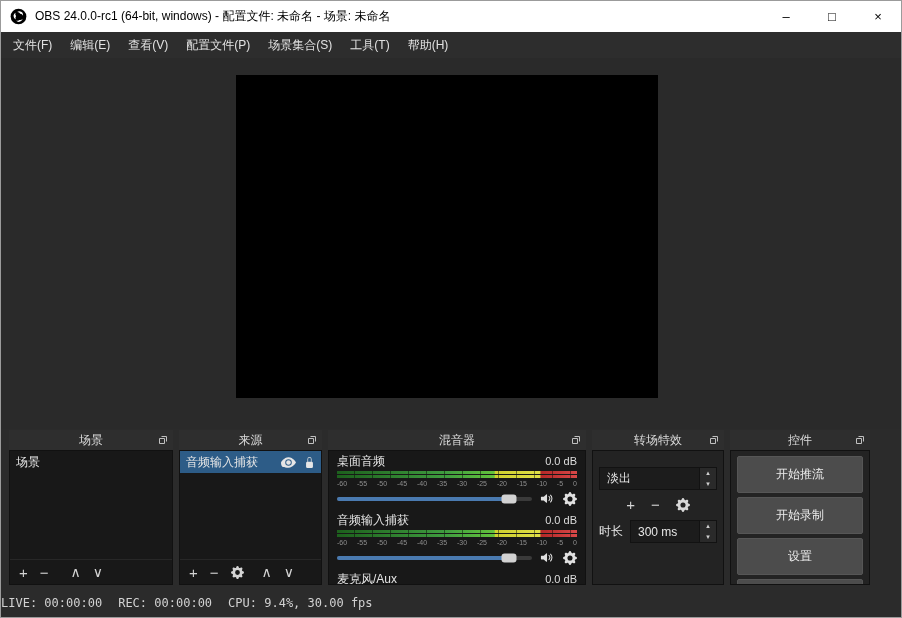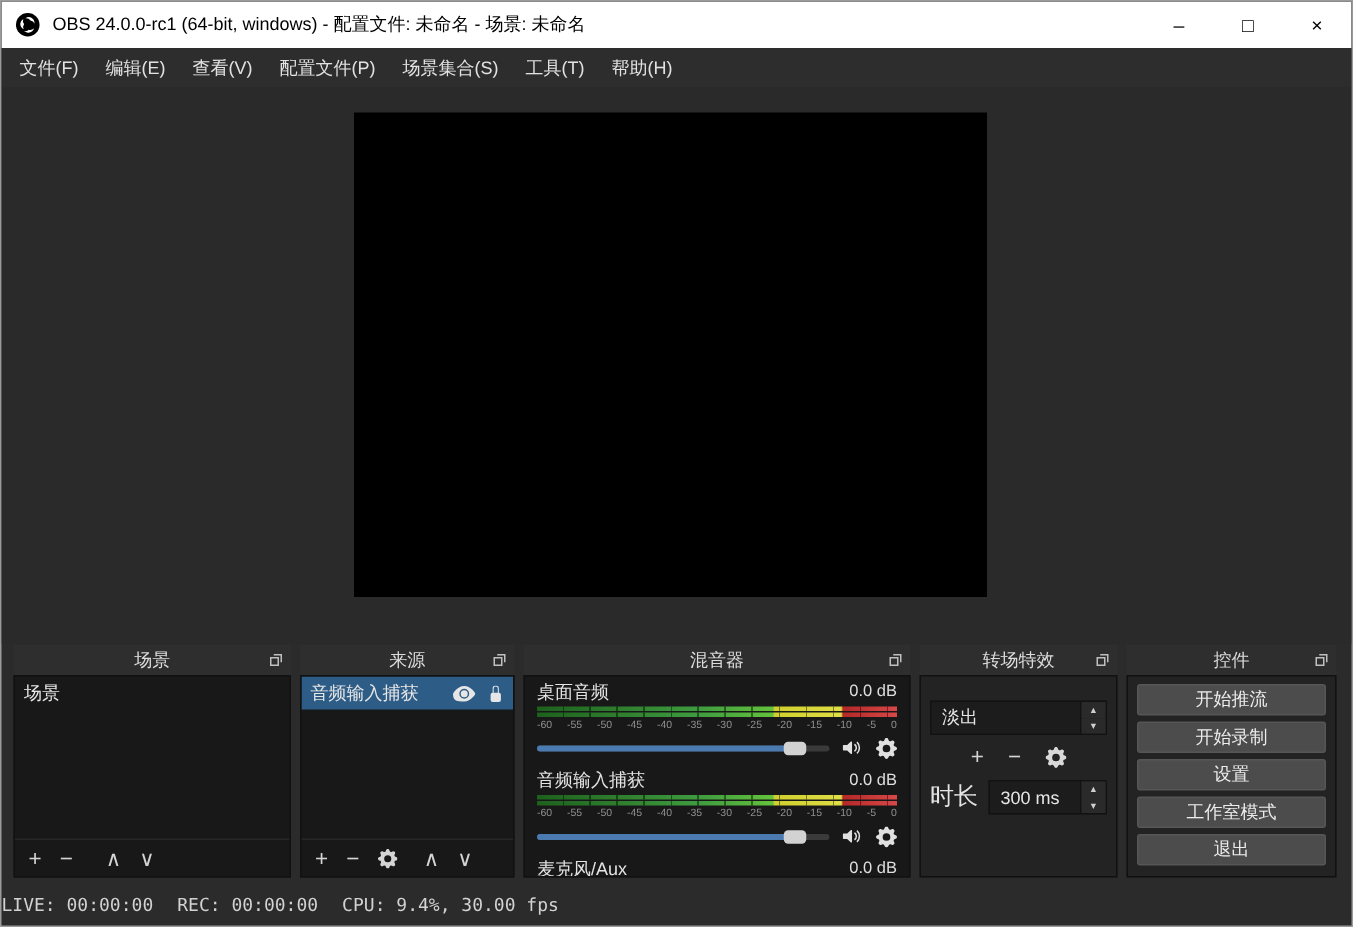--- a/index.html
+++ b/index.html
@@ -66,26 +66,26 @@
   .trans-body{padding:16px 6px;}
   .combo,.spinbox{height:23px;flex:none;background:#1c1c1c;border:1px solid #121212;
     display:flex;align-items:center;padding-left:7px;font-size:12px;color:#e6e6e6;}
   .combo-value{flex:1;}
   .spin-col{width:17px;height:100%;display:flex;flex-direction:column;
     border-left:1px solid #121212;margin-left:auto;flex:none;}
   .spin-cell{flex:1;display:flex;align-items:center;justify-content:center;
     font-size:7px;color:#cfcfcf;background:#2a2a2a;}
   .trans-tools{display:flex;justify-content:center;align-items:center;gap:16px;margin:7px 0 8px;}
   .duration-row{display:flex;align-items:center;gap:7px;}
-  .dur-label{font-size:16px;color:#e4e4e4;flex:none;}
+  .dur-label{font-size:12px;color:#e4e4e4;flex:none;}
   .spinbox{flex:1;}
 
   
   .controls-body{padding:5px 6px;display:flex;flex-direction:column;gap:4px;}
-  .ctl-button{height:21px;flex:none;background:#4c4c4c;border:1px solid #565656;border-radius:2px;
+  .ctl-button{height:37px;flex:none;background:#4c4c4c;border:1px solid #565656;border-radius:2px;
     display:flex;align-items:center;justify-content:center;font-size:12px;color:#ececec;}
 
   
   .statusbar{height:28px;flex:none;display:flex;align-items:center;justify-content:flex-start;
     gap:16px;padding-right:92px;font-size:12px;color:#d2d2d2;
     font-family:"DejaVu Sans Mono",monospace;}
 </style>
 </head>
 <body>
 
@@ -115,21 +115,21 @@
     <span class="menu-item">工具(T)</span>
     <span class="menu-item">帮助(H)</span>
   </div>
 
   <div class="preview">
     <div class="canvas"></div>
   </div>
 
   <div class="docks">
 
-    <div class="dock" style="width:185px">
+    <div class="dock" style="width:164px">
       <div class="dock-header">
         <span>场景</span>
         <span class="popout">
           <svg class="icon-svg" width="10" height="10" viewBox="0 0 10 10">
               <path d="M1.5 3.5h5v5h-5z M3.5 1.5h5v5" fill="none" stroke="#c0c0c0"></path>
             </svg>
         </span>
       </div>
       <div class="dock-body">
         <div class="list">

